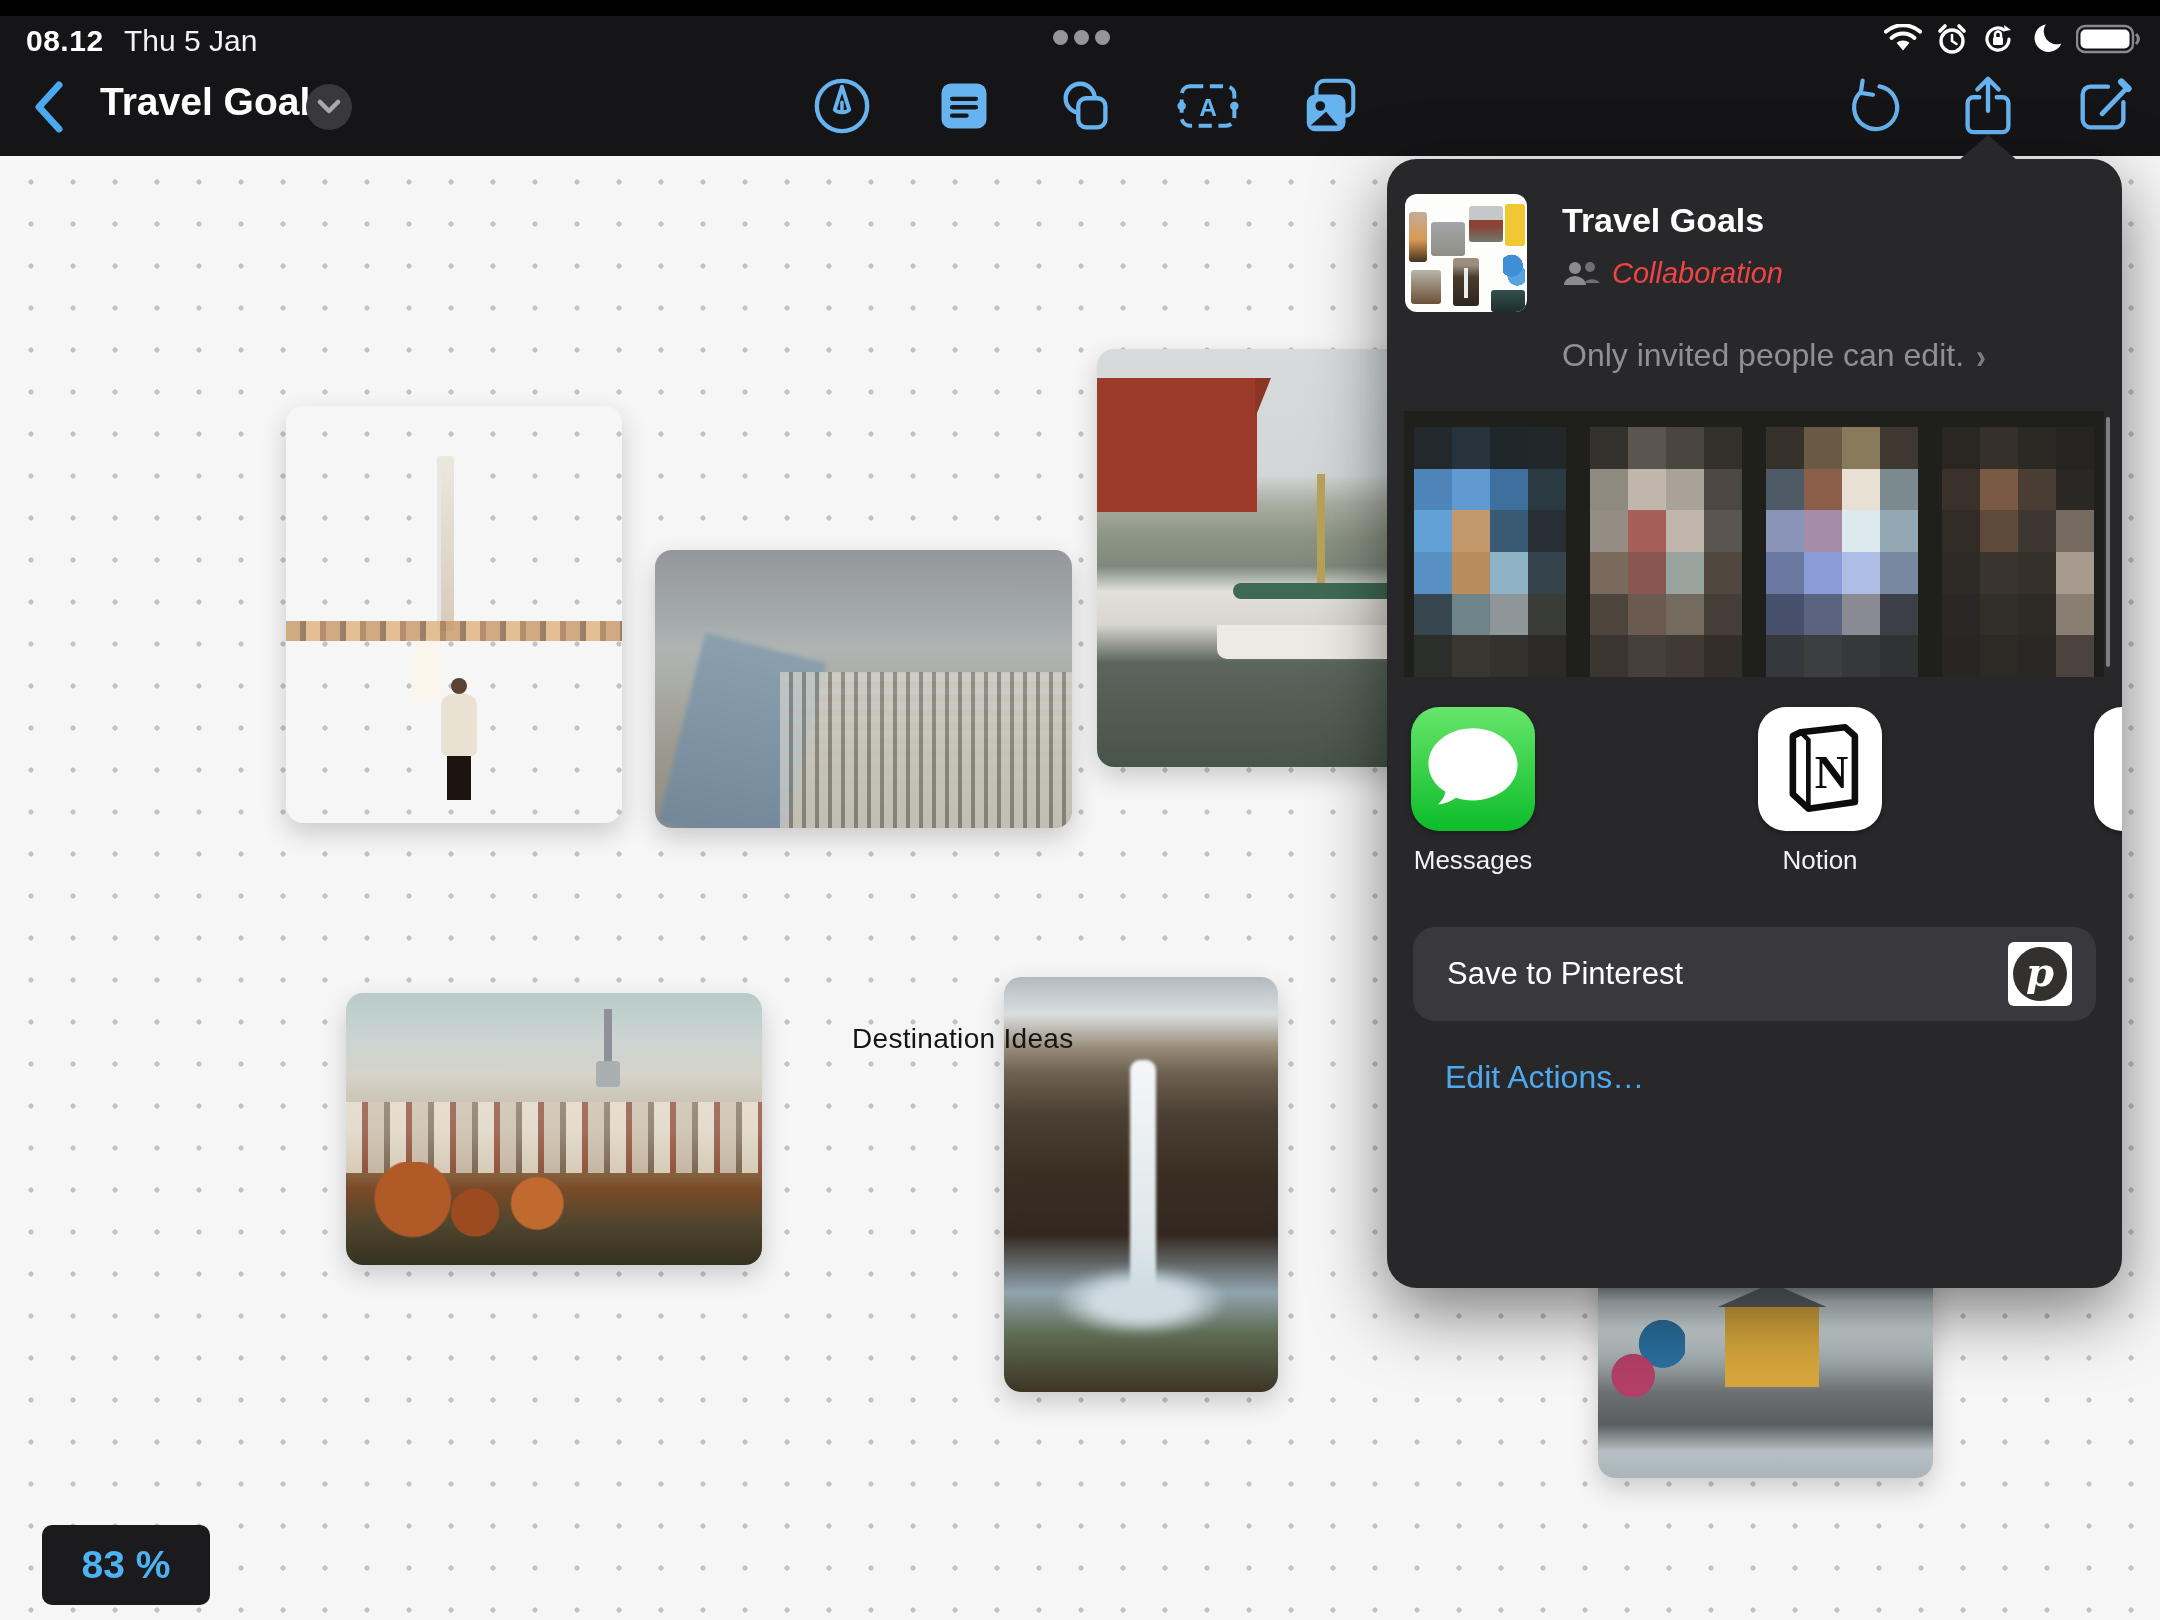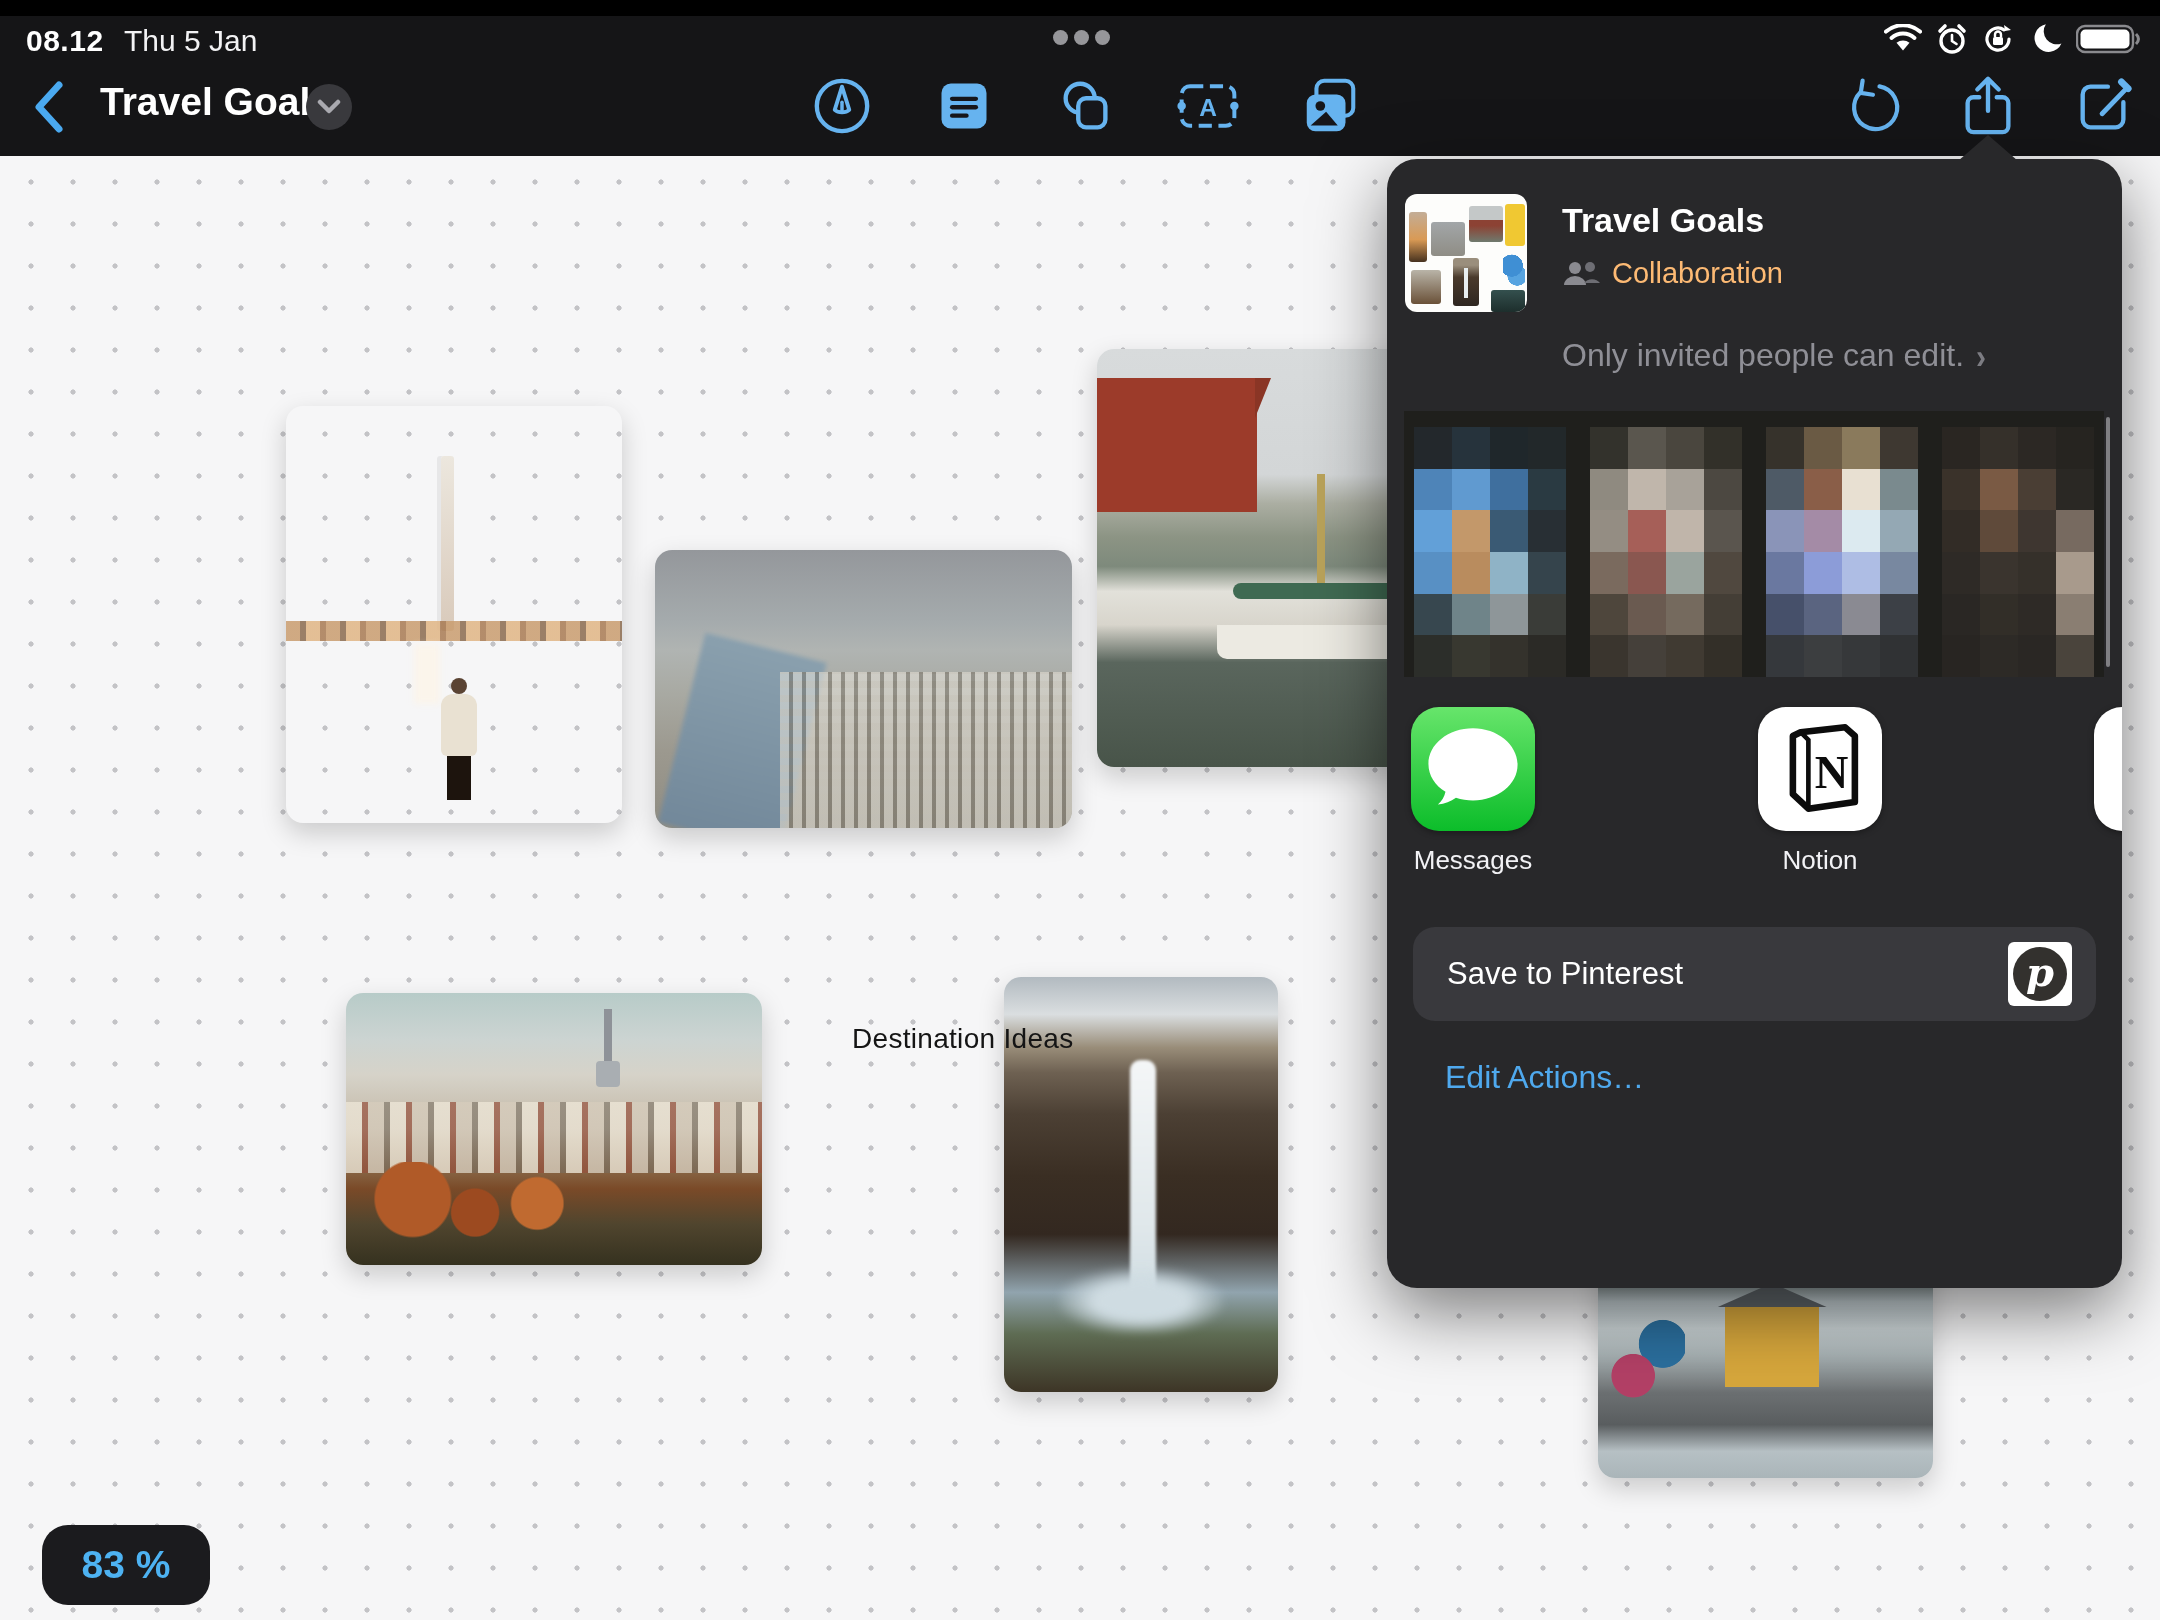--- a/index.html
+++ b/index.html
@@ -67,42 +67,42 @@
   .p5 .fall { left:46%; top:20%; width:26px; height:58%; background:linear-gradient(180deg,#f4f6f7,#dfe7ea 70%,#cfdce2); border-radius:10px; filter:blur(1.5px); }
   .p5 .mist { left:20%; top:70%; width:60%; height:16%; background:radial-gradient(ellipse at center,#cfdce2 0 40%,rgba(0,0,0,0) 75%); filter:blur(4px); }
 
   .p6 { left:1598px; top:1055px; width:335px; height:267px;
     background:linear-gradient(180deg,#232b28 0%,#2d3933 18%,#c2cdd1 34%,#ced7d9 44%,#a9b3b5 54%,#6c7072 68%,#595d5f 80%,#b6c0c4 90%,#aab5b9 100%); }
   .p6 .cabin { left:38%; top:36%; width:28%; height:30%; background:#d7a73c; }
   .p6 .cabin:before { content:""; position:absolute; left:-8%; top:-24px; width:116%; height:24px; background:#5e6468; clip-path:polygon(0 100%,50% 0,100% 100%); }
   .p6 .play { left:4%; top:38%; width:22%; height:34%; background:radial-gradient(circle at 30% 70%,#b34066 0 26%,rgba(0,0,0,0) 27%),radial-gradient(circle at 70% 35%,#2b6f9e 0 30%,rgba(0,0,0,0) 31%); }
 
   .canvas-label { position:absolute; left:852px; top:867px; font-size:28px; color:#151515; letter-spacing:.3px; }
-  .zoom-badge { position:absolute; left:42px; top:1369px; width:168px; height:80px; background:#1b1b1e; border-radius:26px; display:flex; align-items:center; justify-content:center; }
+  .zoom-badge { position:absolute; left:42px; top:1369px; width:168px; height:80px; background:#1b1b1e; border-radius:10px; display:flex; align-items:center; justify-content:center; }
   .zoom-badge span { color:#4db2f2; font-size:39px; font-weight:700; }
 
   
   .popover { position:absolute; left:1387px; top:143px; width:735px; height:1129px; background:#28282a; border-radius:30px; z-index:30; box-shadow:0 24px 70px rgba(0,0,0,.5); }
   .pop-arrow { position:absolute; left:571px; top:-24px; width:0; height:0; border-left:30px solid rgba(0,0,0,0); border-right:30px solid rgba(0,0,0,0); border-bottom:26px solid #28282a; }
   .pop-clip { position:absolute; inset:0; border-radius:30px; overflow:hidden; }
 
   .sh-thumb { position:absolute; left:18px; top:35px; width:122px; height:118px; border-radius:12px; background:#fdfdfb; overflow:hidden; }
   .sh-thumb div { position:absolute; border-radius:3px; }
   .t-sunset { left:4px; top:18px; width:18px; height:50px; background:linear-gradient(180deg,#c3ad96,#d99a55 55%,#47321f); }
   .t-aerial { left:26px; top:28px; width:34px; height:34px; background:linear-gradient(180deg,#a2a6a8,#8f8d85); }
   .t-boat { left:64px; top:12px; width:34px; height:36px; background:linear-gradient(180deg,#c4c8c8 40%,#8c4234 0 55%,#6f7a6e); }
   .t-sticky { left:100px; top:10px; width:20px; height:42px; background:#f0c832; border-radius:2px; }
   .t-map { left:98px; top:58px; width:22px; height:34px; background:radial-gradient(circle at 40% 40%,#3f8fd4 0 45%,rgba(0,0,0,0) 46%),radial-gradient(circle at 65% 70%,#57a4e0 0 35%,rgba(0,0,0,0) 36%); }
   .t-city2 { left:6px; top:76px; width:30px; height:34px; background:linear-gradient(180deg,#b9b4a8,#6a5138); }
   .t-fall { left:48px; top:64px; width:26px; height:48px; background:linear-gradient(180deg,#9a8e7c 15%,#4a3a2c 40%,#2e2620); }
   .t-fall:after { content:""; position:absolute; left:11px; top:10px; width:4px; height:30px; background:#e8eef0; }
   .t-mount { left:86px; top:96px; width:34px; height:22px; background:linear-gradient(180deg,#34504e,#1d2e2c); }
 
   .sh-title { position:absolute; left:175px; top:42px; font-size:34px; font-weight:600; color:#fff; }
-  .sh-collab { position:absolute; left:175px; top:98px; display:flex; align-items:center; gap:10px; color:#fdba74; font-size:29px; }
+  .sh-collab { position:absolute; left:175px; top:98px; display:flex; align-items:center; gap:10px; color:#ef4444; font-size:29px;font-style:italic; }
   .sh-permission { position:absolute; left:175px; top:178px; display:flex; align-items:center; gap:12px; color:#8f8f96; font-size:32px; }
   .perm-chev { color:#7c7c82; font-size:30px; font-weight:700; transform:scaleY(1.15); }
 
   .contacts { position:absolute; left:17px; top:252px; width:700px; height:266px; background:#1f1f1c; display:flex; align-items:flex-end; justify-content:space-between; padding:0 10px; }
   .ctile { width:152px; height:250px; display:grid; grid-template-columns:repeat(4,1fr); grid-auto-rows:1fr; }
   .ctile i { display:block; }
   .c-scrollbar { position:absolute; left:719px; top:258px; width:4px; height:250px; background:rgba(235,235,240,.45); border-radius:2px; }
 
   .apps { position:absolute; left:0; top:548px; width:100%; height:200px; }
   .app { position:absolute; width:124px; text-align:center; }

